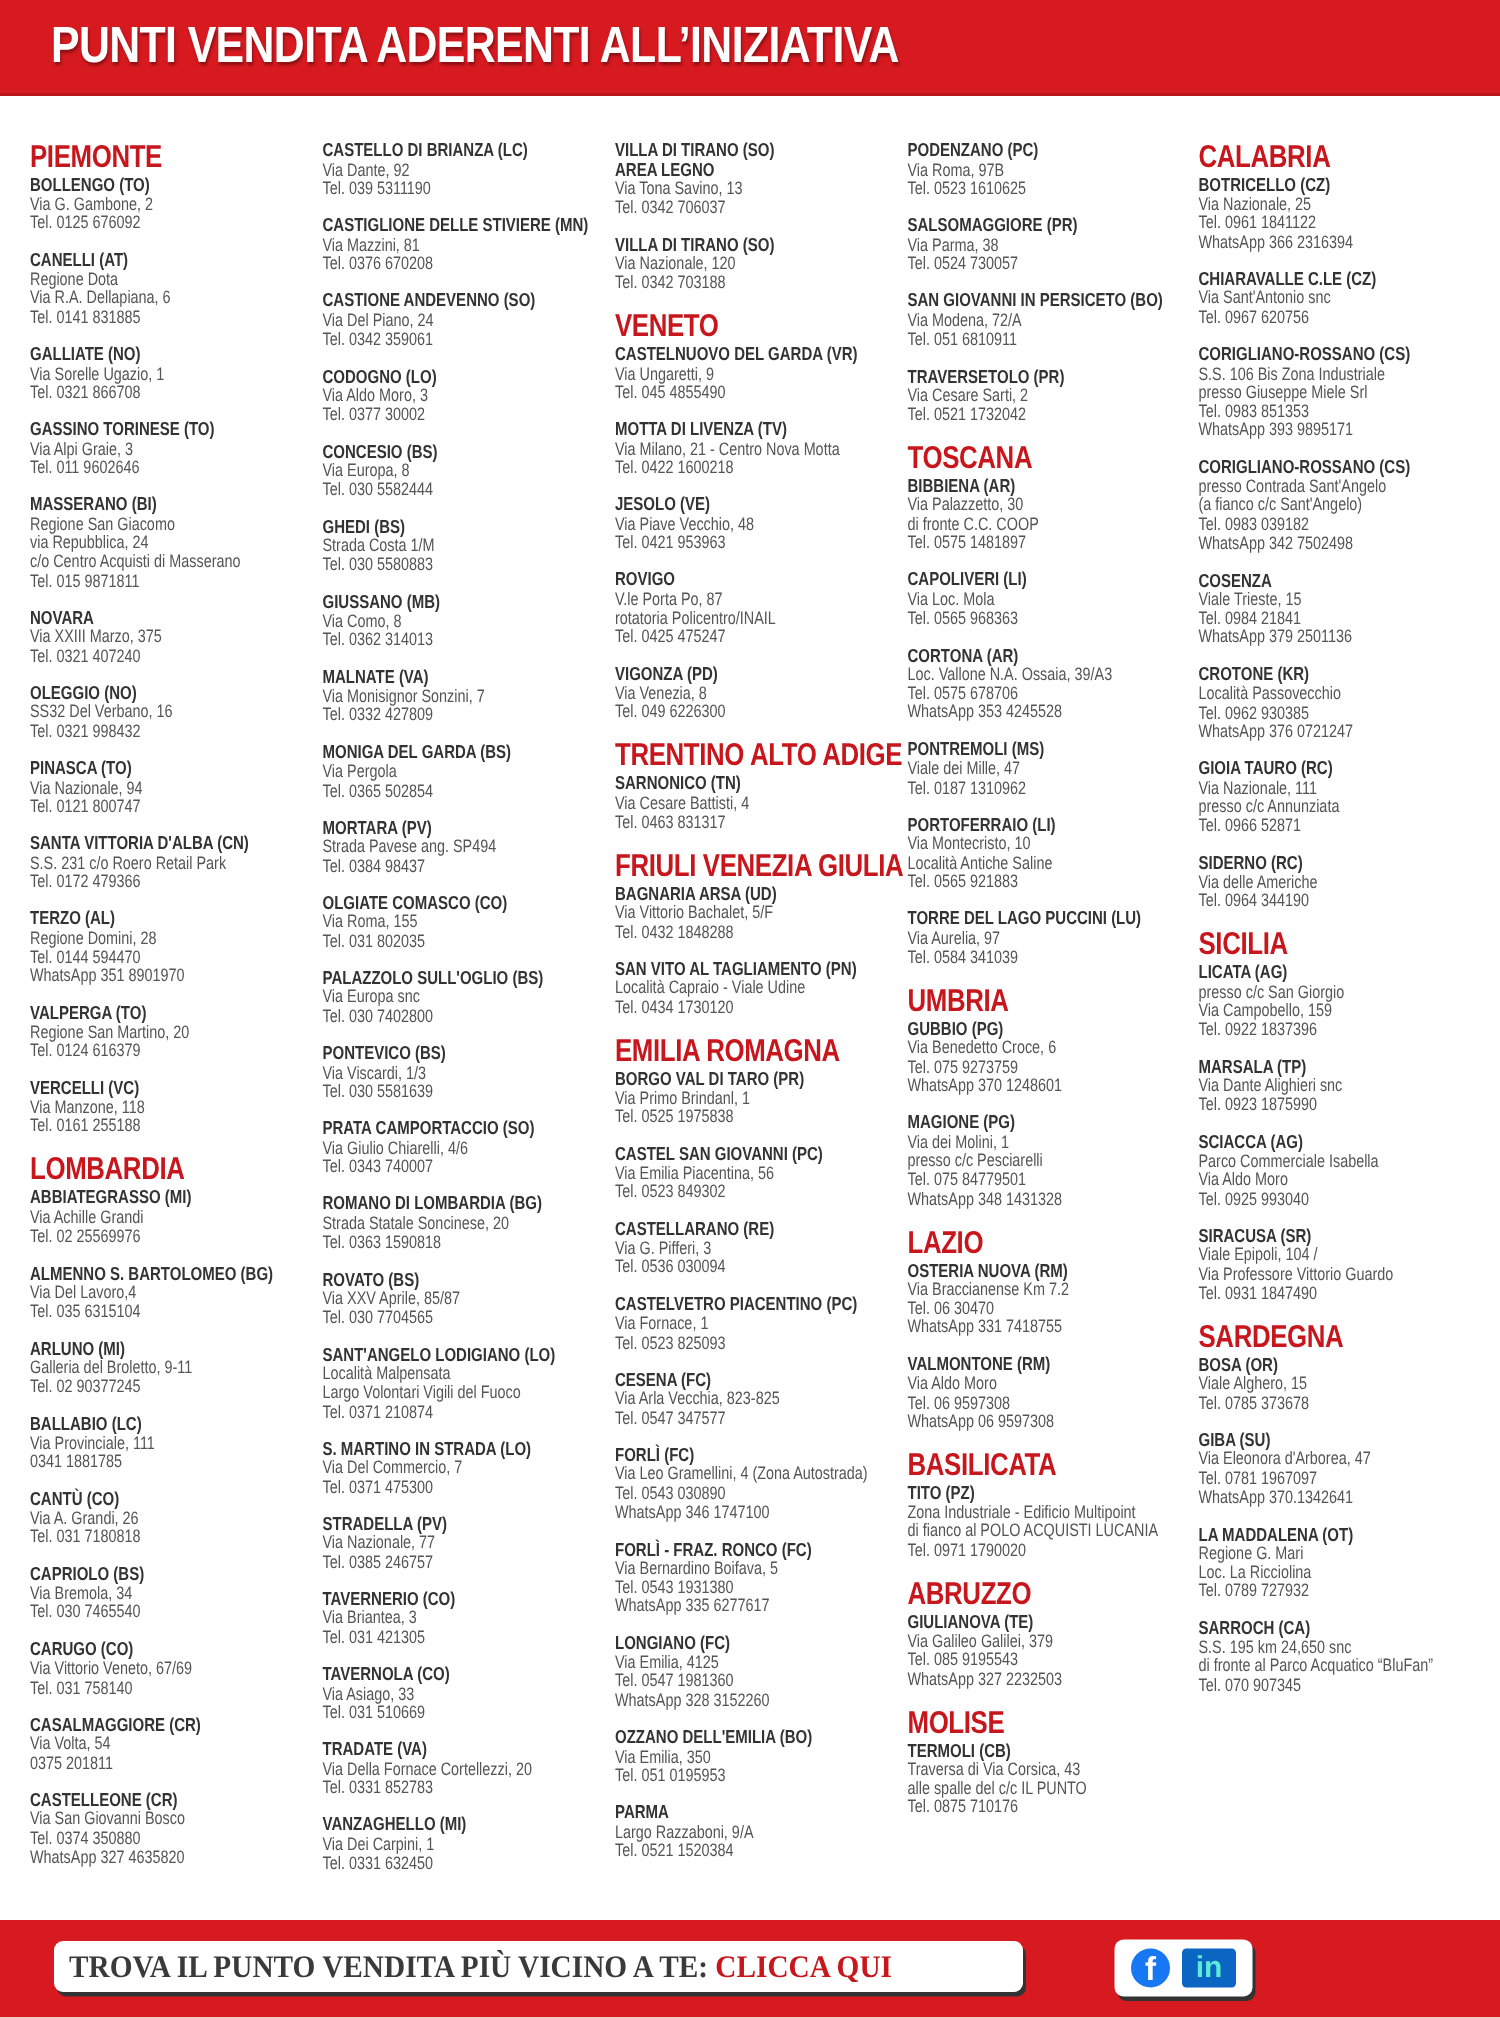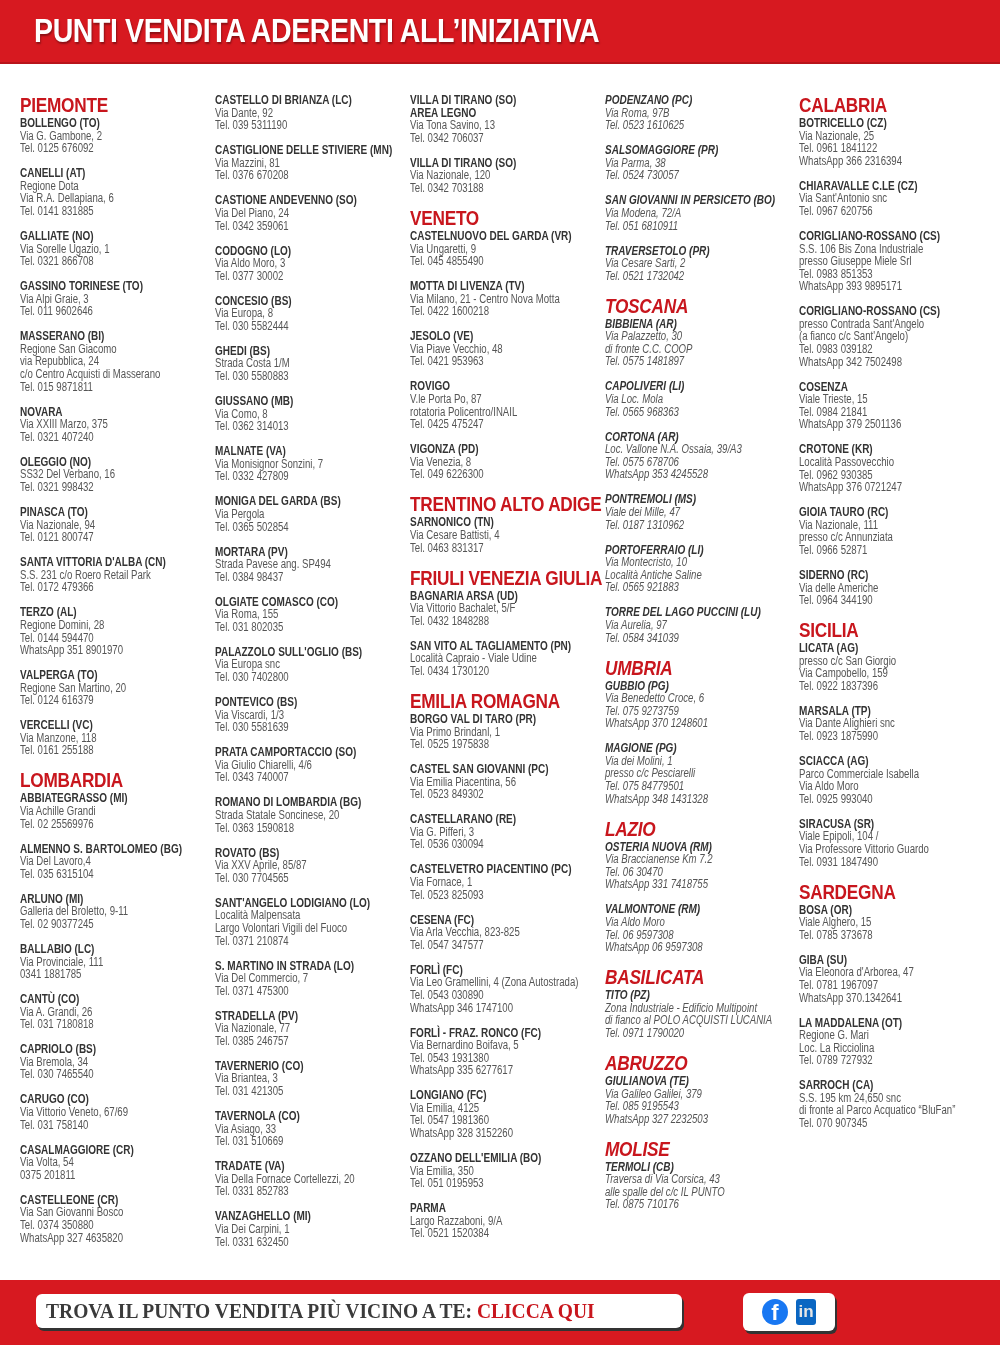--- a/index.html
+++ b/index.html
@@ -22,22 +22,22 @@
   .footer { position:absolute; left:0; top:1280px; width:1000px; height:65px; background:#d71920; }
   .cta { position:absolute; left:36px; top:14px; width:646px; height:34px; background:#fff; border-radius:6px;
          box-shadow:2px 3px 0 #333; display:flex; align-items:center; padding-left:10px; box-sizing:border-box; cursor:pointer;font-family:Liberation Serif, serif; }
   .cta .cta-text { color:#3a3a3a; font-weight:bold; font-size:21px; white-space:nowrap; letter-spacing:0px;
                    transform:scaleX(0.93); transform-origin:left center; }
   .cta .cta-link { color:#c8161d; }
   .social { position:absolute; left:743px; top:13px; width:92px; height:38px; background:#fff; border-radius:6px;
             box-shadow:2px 3px 0 #333; display:flex; align-items:center; justify-content:center; gap:8px; }
   .fb { width:26px; height:26px; border-radius:50%; background:#1877f2; color:#fff; font-weight:bold;
         font-size:22px; display:flex; align-items:flex-end; justify-content:center; line-height:24px; overflow:hidden; cursor:pointer; }
-  .li { width:20px; height:26px; border-radius:3px; background:#0a66c2; color:#e5e5e5; font-weight:bold;
-        font-size:17px; display:flex; align-items:center; justify-content:center; cursor:pointer; }
+  .li { width:36px; height:26px; border-radius:3px; background:#0a66c2; color:#5eead4; font-weight:bold;
+        font-size:20px; display:flex; align-items:center; justify-content:center; cursor:pointer; }
 </style>
 </head>
 <body>
 
 <div class="header">
   <h1>PUNTI VENDITA ADERENTI ALL’INIZIATIVA</h1>
 </div>
 
 <div class="columns">
   <div class="col" style="left:0px;">
@@ -376,21 +376,21 @@
         <div class="name">OZZANO DELL'EMILIA (BO)</div>
         <div class="line">Via Emilia, 350</div>
         <div class="line">Tel. 051 0195953</div>
       </div>
       <div class="store">
         <div class="name">PARMA</div>
         <div class="line">Largo Razzaboni, 9/A</div>
         <div class="line">Tel. 0521 1520384</div>
       </div>
     </div>
-  <div class="col" style="left:585px;font-style:italic;">
+  <div class="col" style="left:585px;">
       <div class="store">
         <div class="name">PODENZANO (PC)</div>
         <div class="line">Via Roma, 97B</div>
         <div class="line">Tel. 0523 1610625</div>
       </div>
       <div class="store">
         <div class="name">SALSOMAGGIORE (PR)</div>
         <div class="line">Via Parma, 38</div>
         <div class="line">Tel. 0524 730057</div>
       </div>

